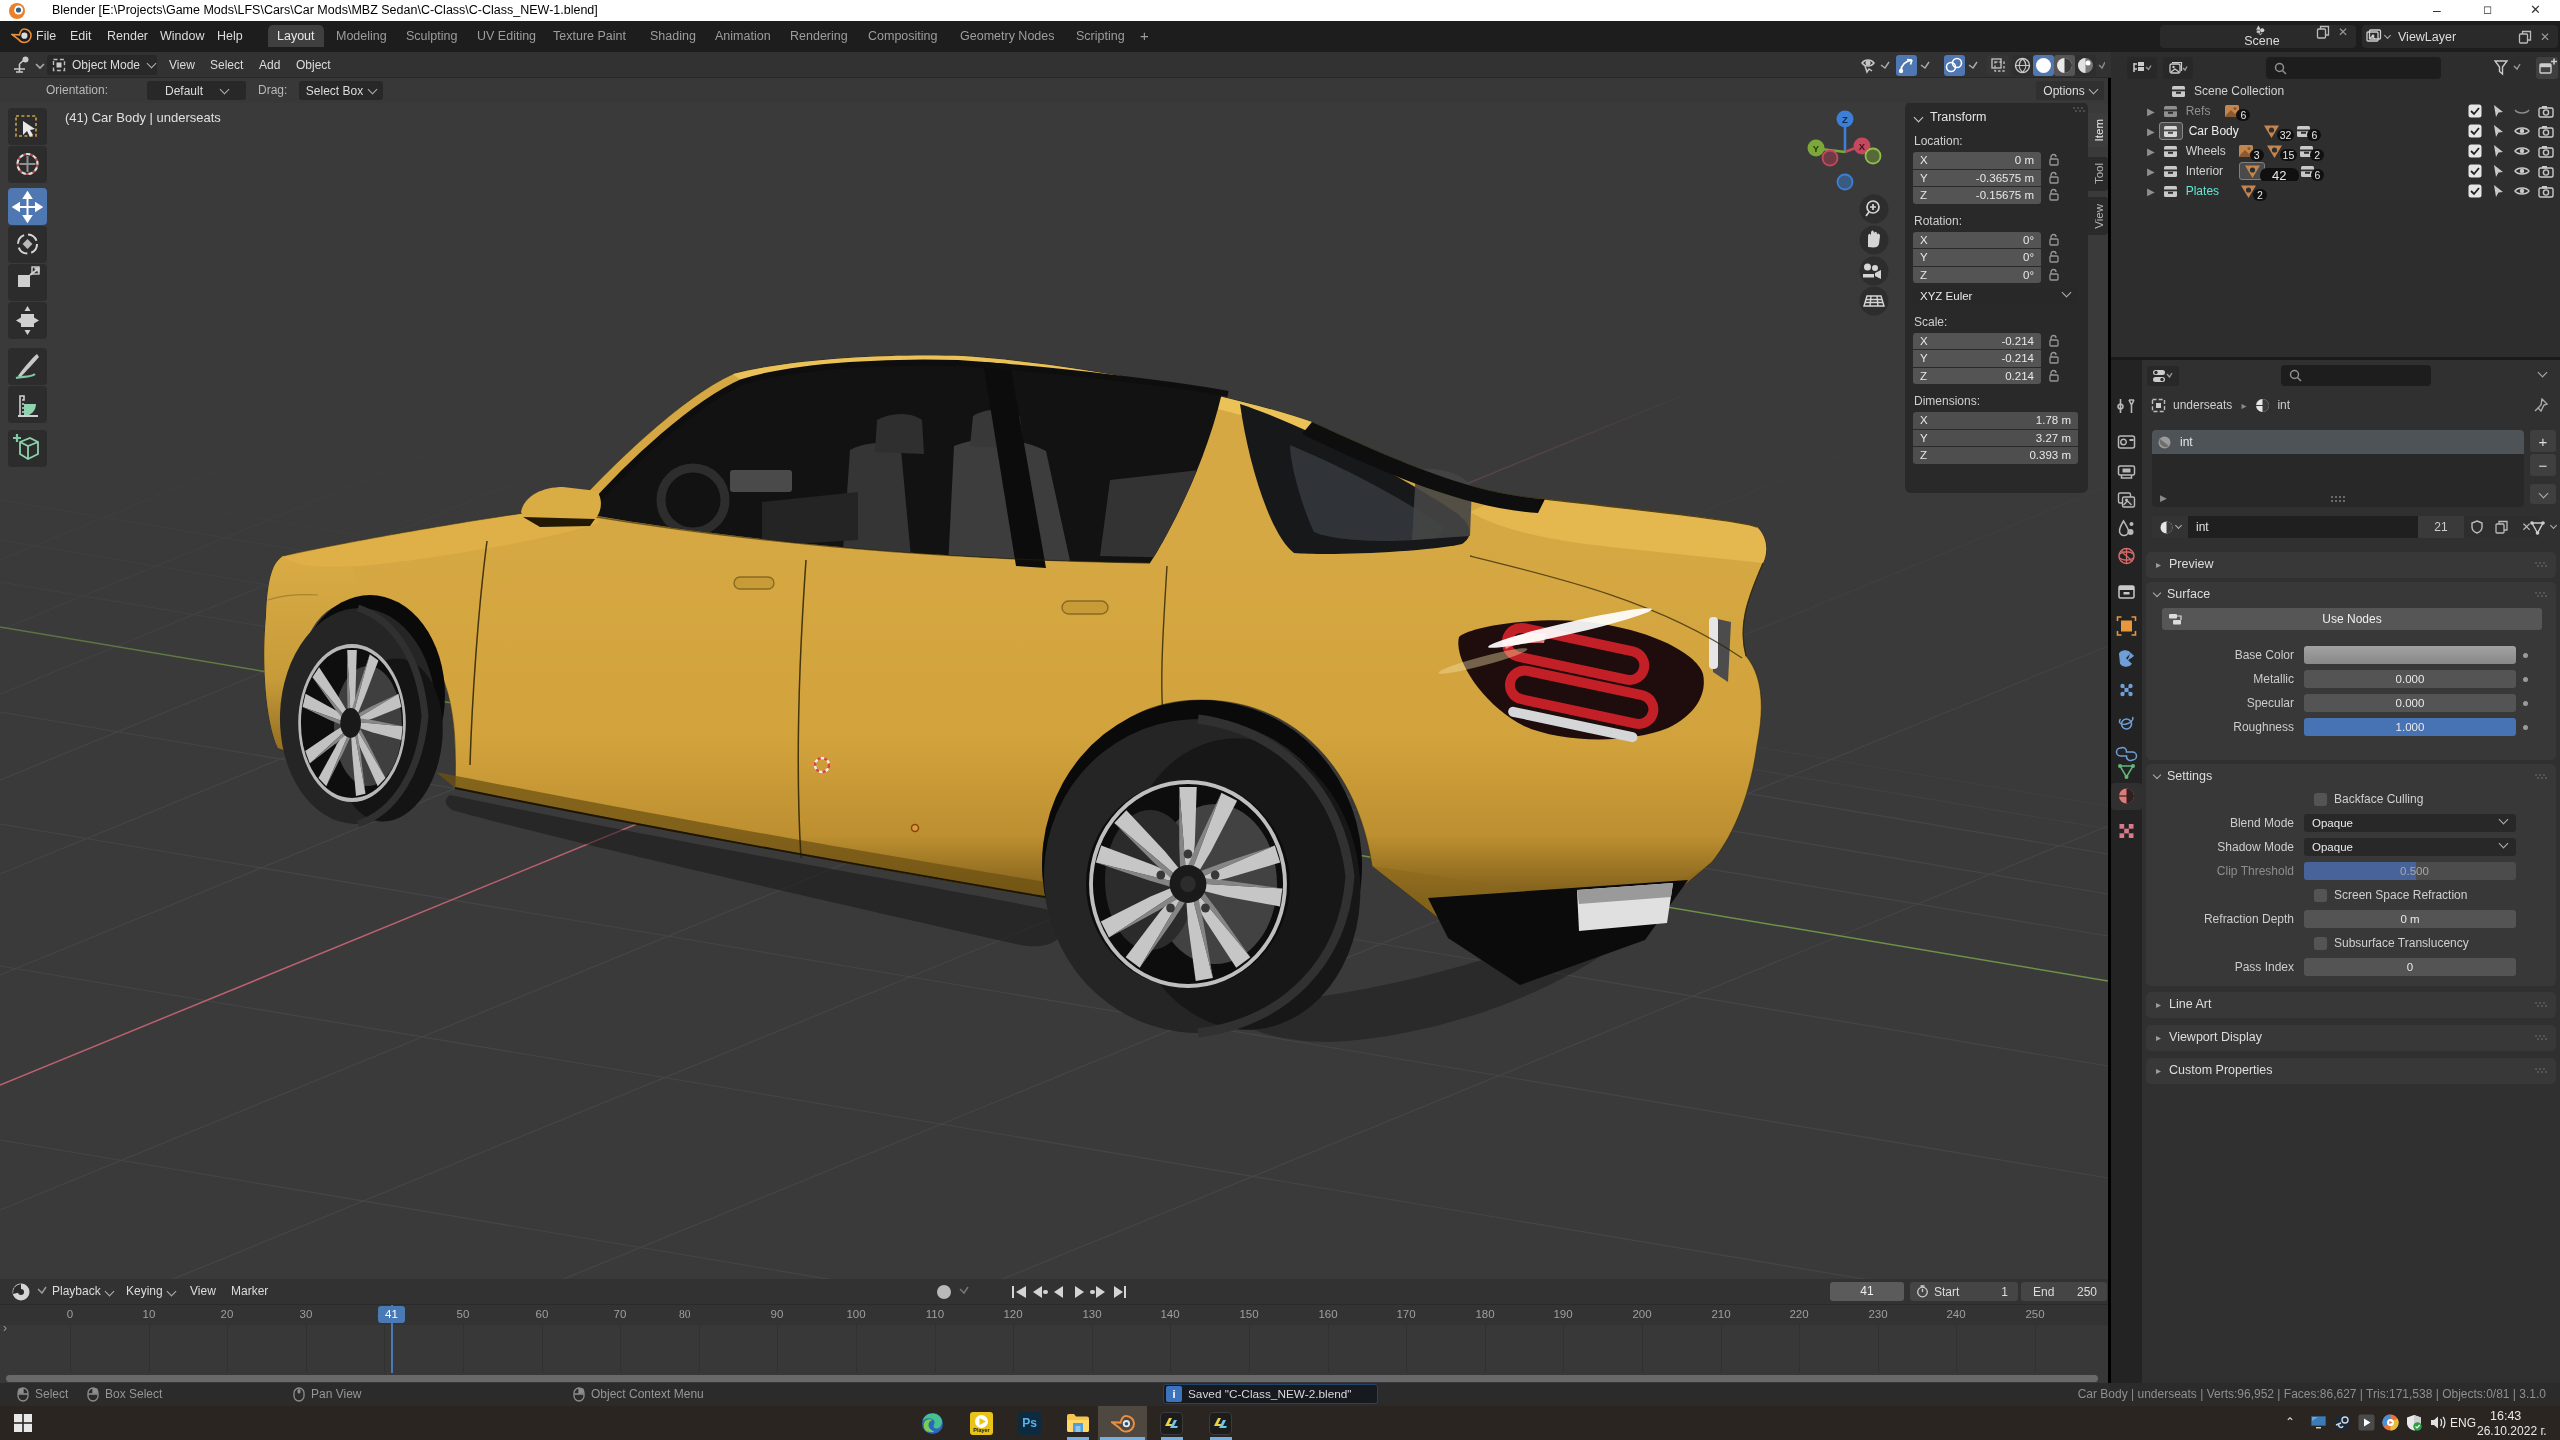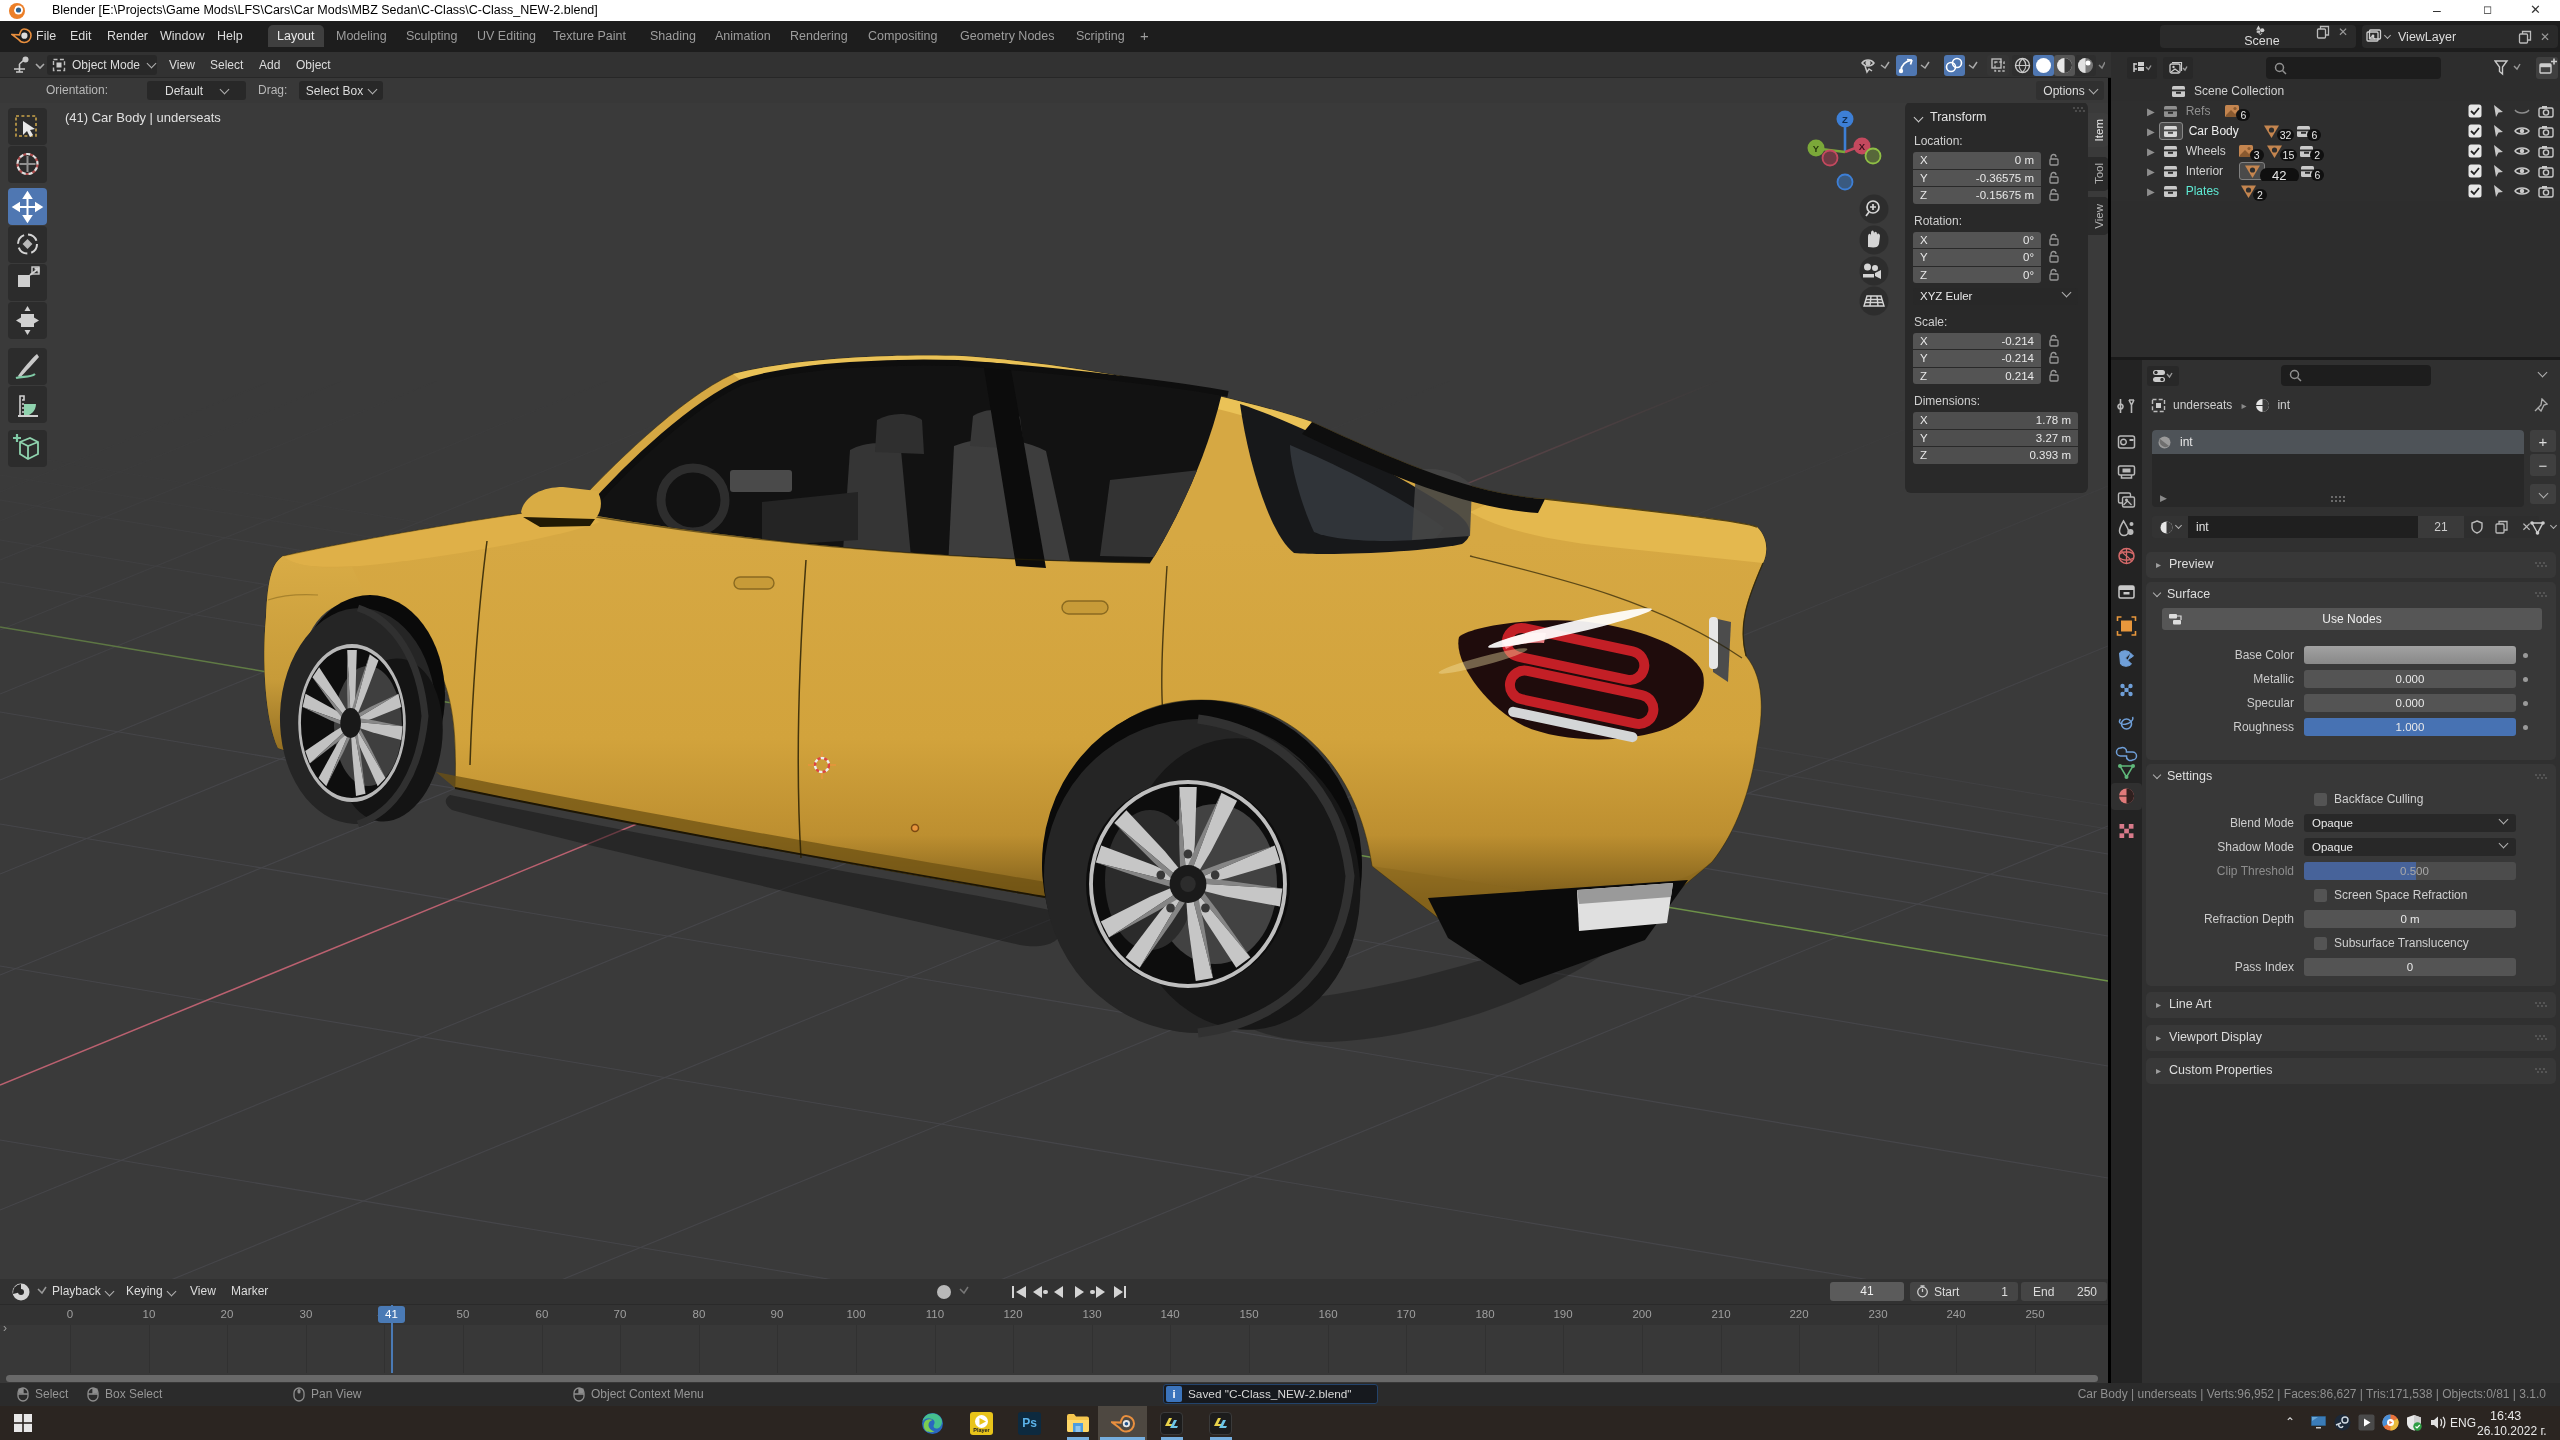--- a/index.html
+++ b/index.html
@@ -50,21 +50,21 @@
 </style></head>
 <body>
 
 <div class="abs" id="titlebar">
   <svg class="abs" style="left:8px;top:2px" width="18" height="18" viewBox="0 0 18 18">
       <circle cx="9" cy="9" r="8" fill="#ec7f28"></circle>
       <circle cx="10.5" cy="8" r="4.5" fill="#fff"></circle>
       <circle cx="10.5" cy="8" r="2.6" fill="#2f5f8a"></circle>
       <path d="M1 9 L8 3 L6 8 Z" fill="#ec7f28"></path>
     </svg>
-  <span class="abs" style="left:52px;top:3px">Blender [E:\Projects\Game Mods\LFS\Cars\Car Mods\MBZ Sedan\C-Class\C-Class_NEW-2.blend]</span>
+  <span class="abs" style="left:52px;top:3px">Blender [E:\Projects\Game Mods\LFS\Cars\Car Mods\MBZ Sedan\C-Class\C-Class_NEW-1.blend]</span>
   <span class="abs" style="left:2433px;top:2px;font-size:14px;color:#333">–</span>
   <span class="abs" style="left:2483px;top:3px;font-size:11px;color:#333">◻</span>
   <span class="abs" style="left:2530px;top:2px;font-size:13px;color:#333">✕</span>
 </div>
 
 <div class="abs" id="menubar">
   <svg class="abs" style="left:11px;top:6px" width="21" height="18" viewBox="0 0 21 18">
       <path d="M13 2 C17 2 20 5 20 8.6 C20 12.5 17 15.5 13.2 15.5 C10.5 15.5 8.6 14 7.4 12.3 L1 7.5 L8.5 7.8 C9.3 4.5 11 2 13 2 Z" fill="none" stroke="#e98f3e" stroke-width="1.6"></path>
       <circle cx="13.4" cy="8.7" r="3.1" fill="#dcdcdc"></circle>
     </svg>
@@ -649,21 +649,21 @@
   </div>
   <div class="abs" id="ruler" style="left:0;top:26px;width:2108px;height:20px;background:#333333;font-size:11.5px;color:#9f9f9f;">
       <span class="abs" style="left:50px;top:3px;width:40px;text-align:center;">0</span>
       <span class="abs" style="left:129px;top:3px;width:40px;text-align:center;">10</span>
       <span class="abs" style="left:207px;top:3px;width:40px;text-align:center;">20</span>
       <span class="abs" style="left:286px;top:3px;width:40px;text-align:center;">30</span>
       <span class="abs" style="left:364px;top:3px;width:40px;text-align:center;">40</span>
       <span class="abs" style="left:443px;top:3px;width:40px;text-align:center;">50</span>
       <span class="abs" style="left:522px;top:3px;width:40px;text-align:center;">60</span>
       <span class="abs" style="left:600px;top:3px;width:40px;text-align:center;">70</span>
-      <span class="abs" style="left:679px;top:3px;width:40px;text-align:center;">80</span>
+      <span class="abs" style="left:679px;top:3px;width:40px;font-family:Liberation Serif, serif;">80</span>
       <span class="abs" style="left:757px;top:3px;width:40px;text-align:center;">90</span>
       <span class="abs" style="left:836px;top:3px;width:40px;text-align:center;">100</span>
       <span class="abs" style="left:915px;top:3px;width:40px;text-align:center;">110</span>
       <span class="abs" style="left:993px;top:3px;width:40px;text-align:center;">120</span>
       <span class="abs" style="left:1072px;top:3px;width:40px;text-align:center;">130</span>
       <span class="abs" style="left:1150px;top:3px;width:40px;text-align:center;">140</span>
       <span class="abs" style="left:1229px;top:3px;width:40px;text-align:center;">150</span>
       <span class="abs" style="left:1308px;top:3px;width:40px;text-align:center;">160</span>
       <span class="abs" style="left:1386px;top:3px;width:40px;text-align:center;">170</span>
       <span class="abs" style="left:1465px;top:3px;width:40px;text-align:center;">180</span>

